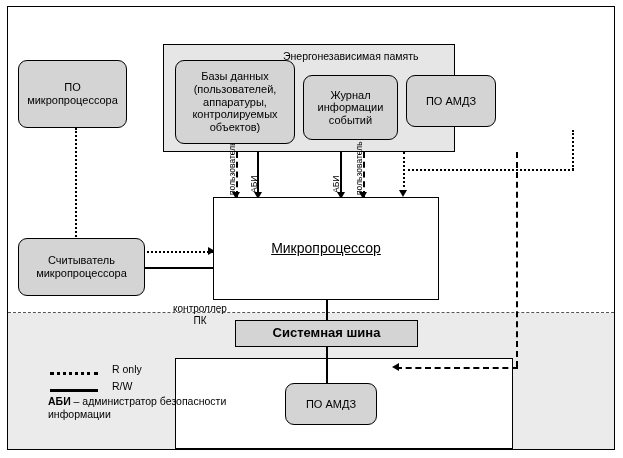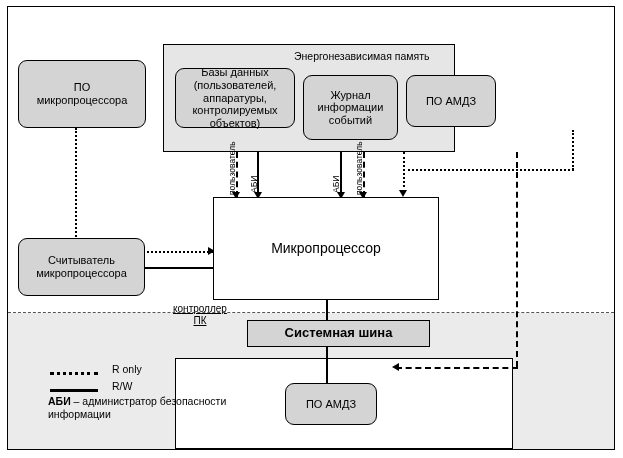--- a/index.html
+++ b/index.html
@@ -52,20 +52,21 @@
     text-align: center;
     font-size: 11px;
     line-height: 1.15;
     color: #000;
   }
   .gray {
     background: #d4d4d4;
   }
   .white {
     background: #ffffff;
+    text-decoration: underline;
   }
   .rounded {
     border-radius: 9px;
   }
   .group-box {
     position: absolute;
     box-sizing: border-box;
     border: 1px solid #000;
     background: #e6e6e6;
   }
@@ -163,33 +164,33 @@
   .s-dotted { border-top: 3px dotted #000; width: 48px; }
   .s-solid  { border-top: 3px solid #000; width: 48px; }
   .s-dashed { border-top: 3px dashed #000; width: 48px; }
   .legend-note {
     margin-top: 3px;
     font-size: 10.5px;
     line-height: 1.2;
   }
   .legend-note b { font-weight: bold; }
   .micro-label { font-size: 14px; }
-  .bus-label { font-size: 13px; font-weight: bold; margin-left: 12px; }
+  .bus-label { font-size: 13px; font-weight: bold; }
 </style>
 </head>
 <body>
 
 <div id="root">
 
   <div class="frame"></div>
   <div class="lower-zone"></div>
   <div class="dashed-sep"></div>
 
   <div class="group-box" style="left:163px; top:44px; width:292px; height:108px;"></div>
-  <div class="group-label" style="left:294px; top:50px;text-align:center;">Энергонезависимая память</div>
+  <div class="group-label" style="left:283px; top:50px;text-align:center;">Энергонезависимая память</div>
 
   <div class="group-box" style="left:175px; top:358px; width:338px; height:91px; background:#ffffff;"></div>
 
   <div class="dotted-v" style="left:75px; top:128px; height:124px;"></div>
   <div class="dotted-h" style="left:75px; top:251px; width:138px;"></div>
   <div class="arrow-right" style="left:208px; top:247px;"></div>
 
   <div class="dashed-v" style="left:236px; top:152px; height:45px;"></div>
   <div class="arrow-down" style="left:232px; top:192px;"></div>
   <div class="ln vline" style="left:257px; top:152px; height:45px;"></div>
@@ -215,27 +216,27 @@
   <div class="vlabel" style="left:250px; top:163px; height:30px;">АБИ</div>
   <div class="vlabel" style="left:332px; top:163px; height:30px;">АБИ</div>
   <div class="vlabel" style="left:355px; top:140px; height:55px;">пользователь</div>
 
   <div class="ln hline" style="left:145px; top:267px; width:68px;"></div>
 
   <div class="ln vline" style="left:326px; top:300px; height:20px;"></div>
 
   <div class="ln vline" style="left:326px; top:347px; height:36px;"></div>
 
-  <div class="plain-label" style="left:160px; top:303px; width:80px; white-space:pre-line;text-decoration:underline;">контроллер
+  <div class="plain-label" style="left:160px; top:303px; width:80px; white-space:pre-line;">контроллер
 ПК</div>
 
-  <div class="box gray rounded" style="left:18px; top:60px; width:128px; height:68px; white-space:pre-line;">ПО
+  <div class="box gray rounded" style="left:18px; top:60px; width:109px; height:68px; white-space:pre-line;">ПО
 микропроцессора</div>
 
-  <div class="box gray rounded" style="left:175px; top:60px; width:120px; height:60px; white-space:pre-line;margin-top:8px;">Базы данных
+  <div class="box gray rounded" style="left:175px; top:60px; width:120px; height:84px; white-space:pre-line;">Базы данных
 (пользователей,
 аппаратуры,
 контролируемых
 объектов)</div>
 
   <div class="box gray rounded" style="left:303px; top:75px; width:95px; height:65px; white-space:pre-line;">Журнал
 информации
 событий</div>
 
   <div class="box gray rounded" style="left:406px; top:75px; width:90px; height:52px;">ПО АМДЗ</div>

